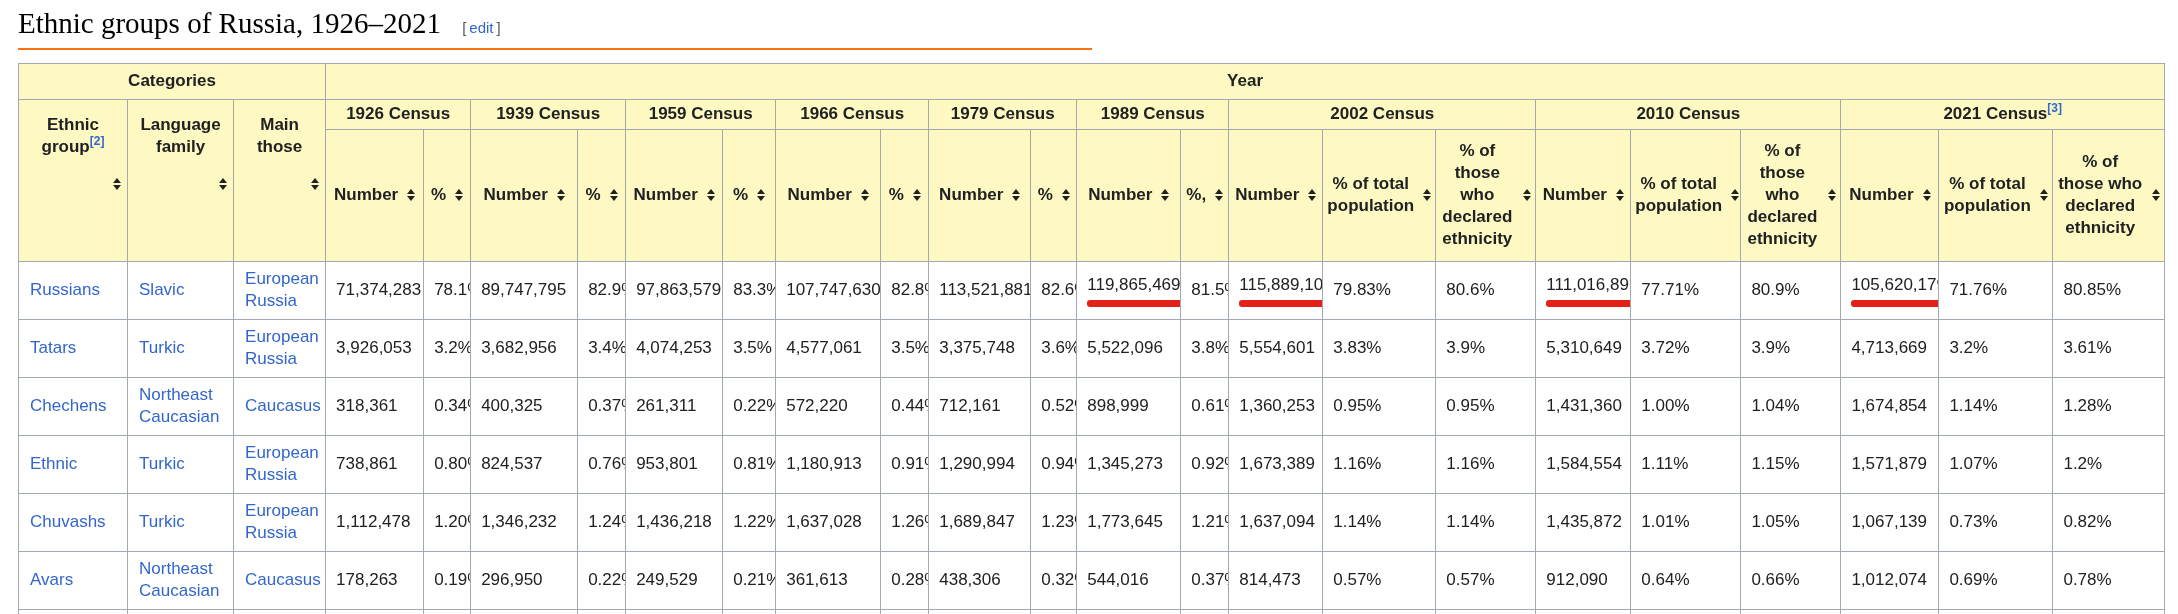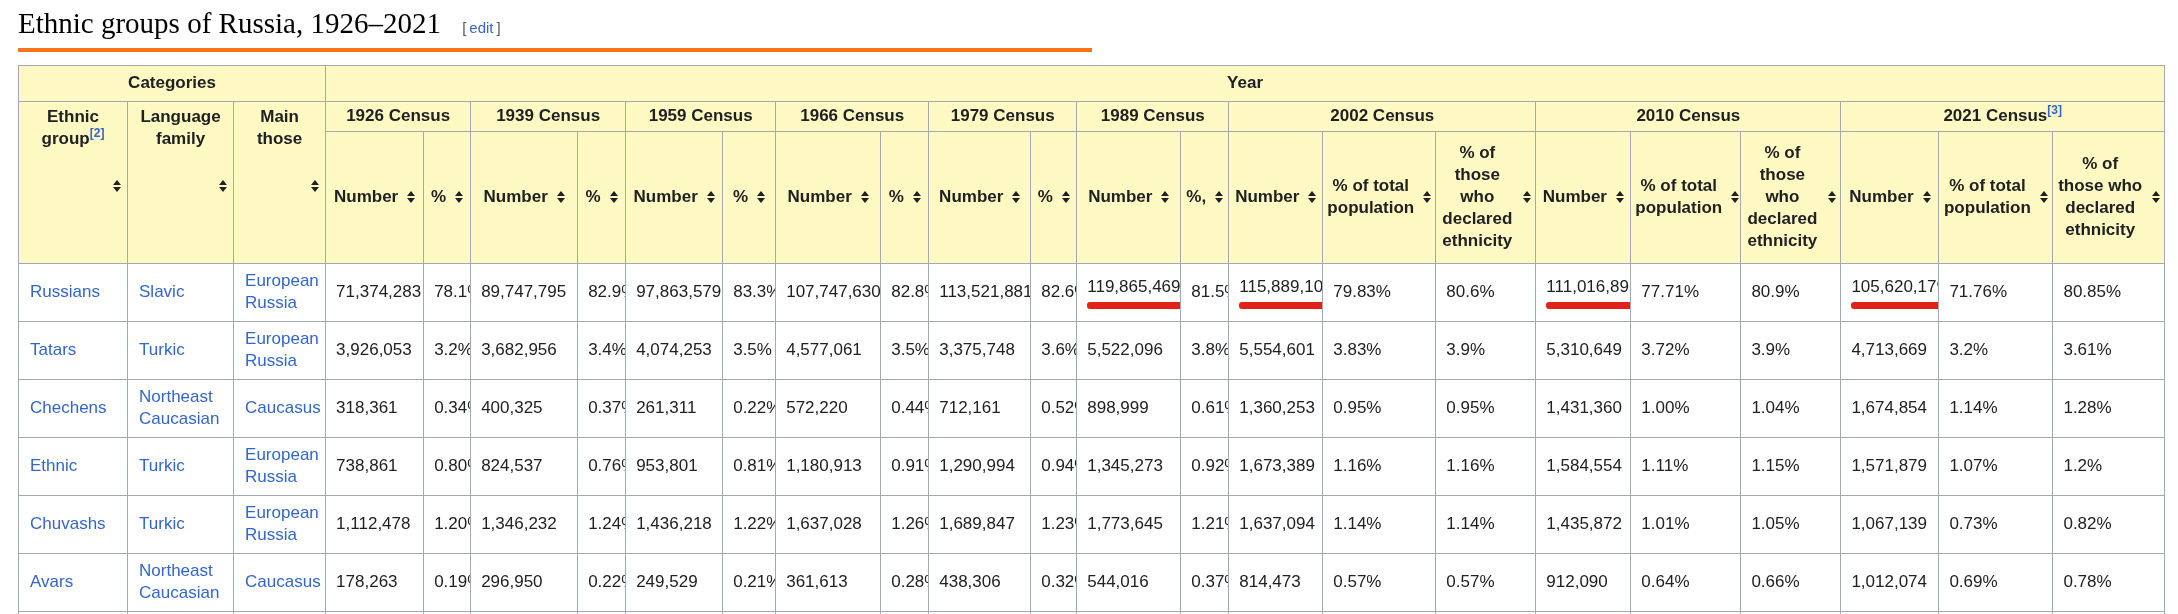--- a/index.html
+++ b/index.html
@@ -6,42 +6,42 @@
   html,body { margin:0; padding:0; }
   body {
     width:2178px; height:614px; overflow:hidden; background:#fff;
     font-family:"Liberation Sans", sans-serif; color:#202122;
     padding:6px 0 0 18px;
   }
   a { color:#3366cc; text-decoration:none; cursor:pointer; }
 
   h2.section-heading {
     font-family:"Liberation Serif", serif; font-weight:400; font-size:29px;
-    margin:0; padding:0 0 7px 0; border-bottom:4px solid #f97316; width:1074px;
+    margin:0; padding:0 0 7px 0; border-bottom:2px solid #f97316; width:1074px;
     line-height:1.2; color:#000;
   }
   .editsection { font-family:"Liberation Sans", sans-serif; font-size:15px; margin-left:14px; white-space:nowrap; }
   .bracket { color:#54595d; }
   .editsection a { margin:0 3px; }
 
   table.wikitable {
     border-collapse:collapse; table-layout:fixed; width:2147px;
     margin-top:13px; background:#fff; font-size:17px; line-height:1.3;
   }
   th, td { border:1px solid #a2a9b1; vertical-align:middle; overflow:hidden; }
   thead th { background:#fef9c3; text-align:center; font-weight:bold; padding:3px 4px; }
 
   thead tr.hrow1 { height:36px; }
   thead tr.hrow2 { height:30px; }
   thead tr.hrow3 { height:132px; }
   tbody tr { height:58px; }
   tbody tr.partial { height:44px; }
   tbody td { background:#fff; }
 
-  th.colhead { vertical-align:top; padding-top:4px; position:relative; }
+  th.colhead { vertical-align:top; padding-top:14px; position:relative; }
   th.census-hdr { white-space:nowrap; }
   .th-flex { display:inline-flex; align-items:center; justify-content:center; gap:9px; }
   .sub-label { display:inline-block; }
 
   .sort-icon { display:inline-flex; flex-direction:column; gap:2px; vertical-align:middle; }
   .sort-icon i { display:block; width:0; height:0; border-left:4.5px solid transparent; border-right:4.5px solid transparent; }
   .sort-icon .up   { border-bottom:5.5px solid #202122; }
   .sort-icon .down { border-top:5.5px solid #202122; }
   .sort-icon.abs { position:absolute; right:6px; top:78px; }
 

